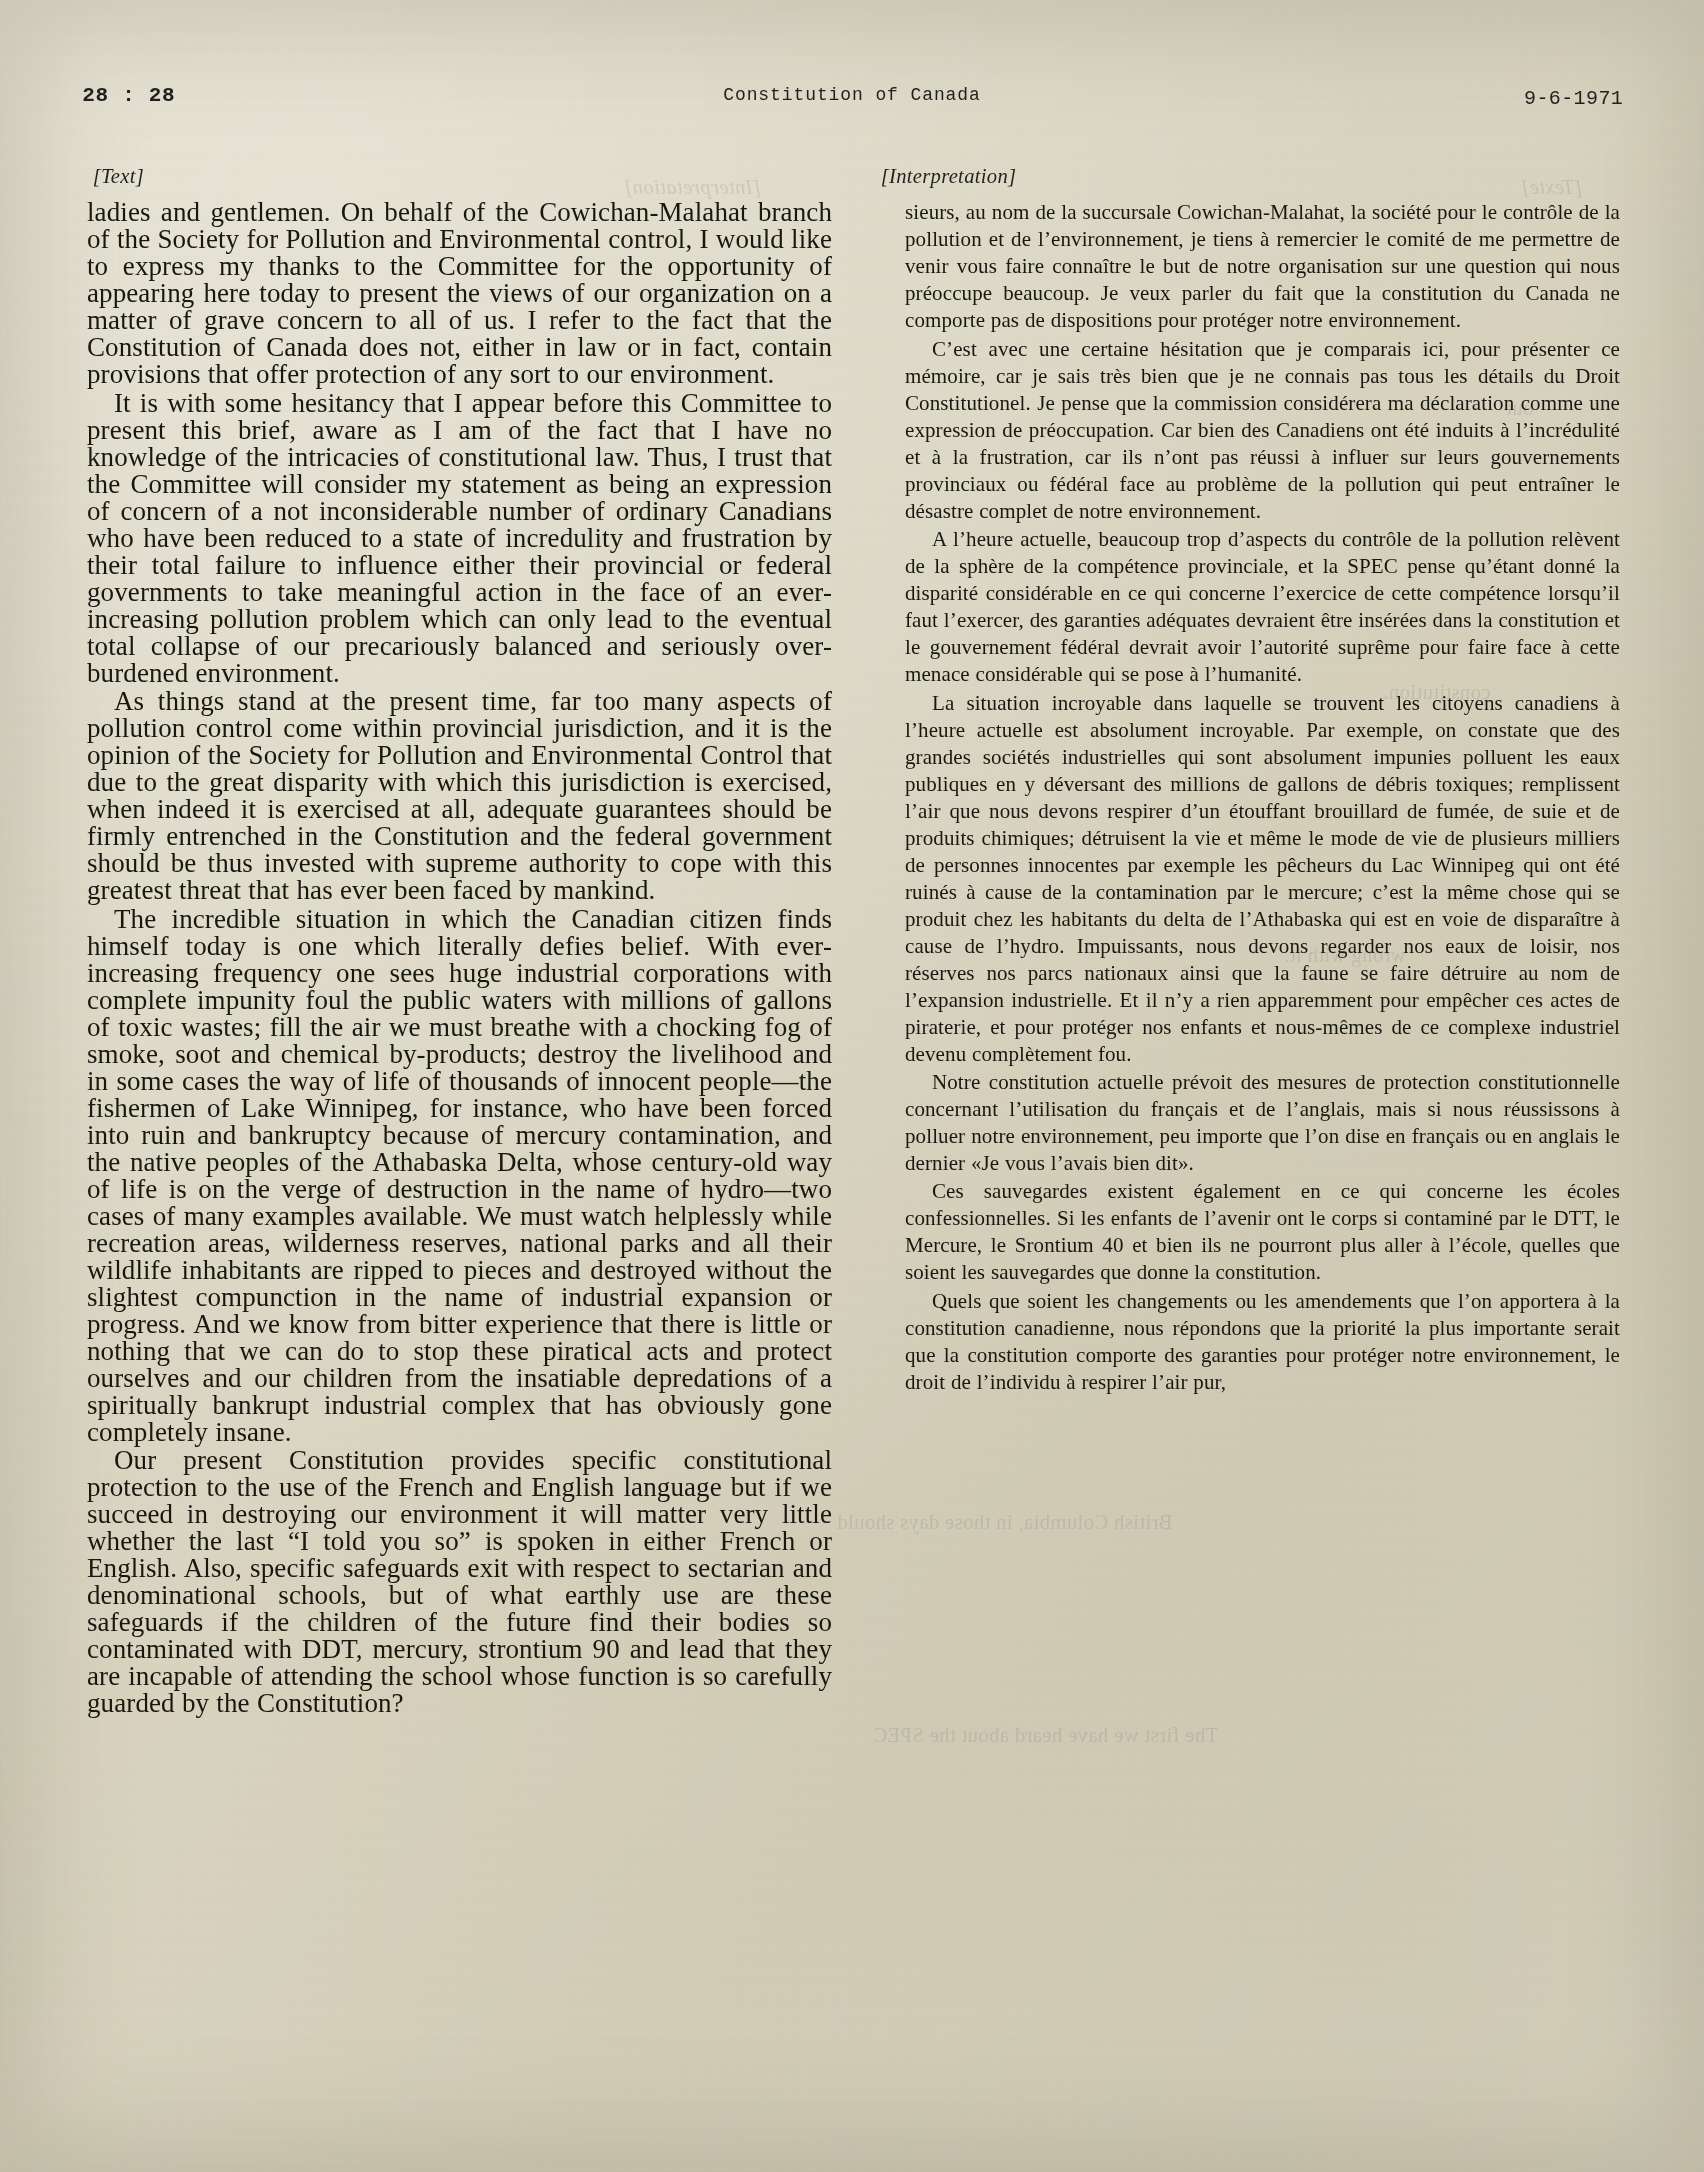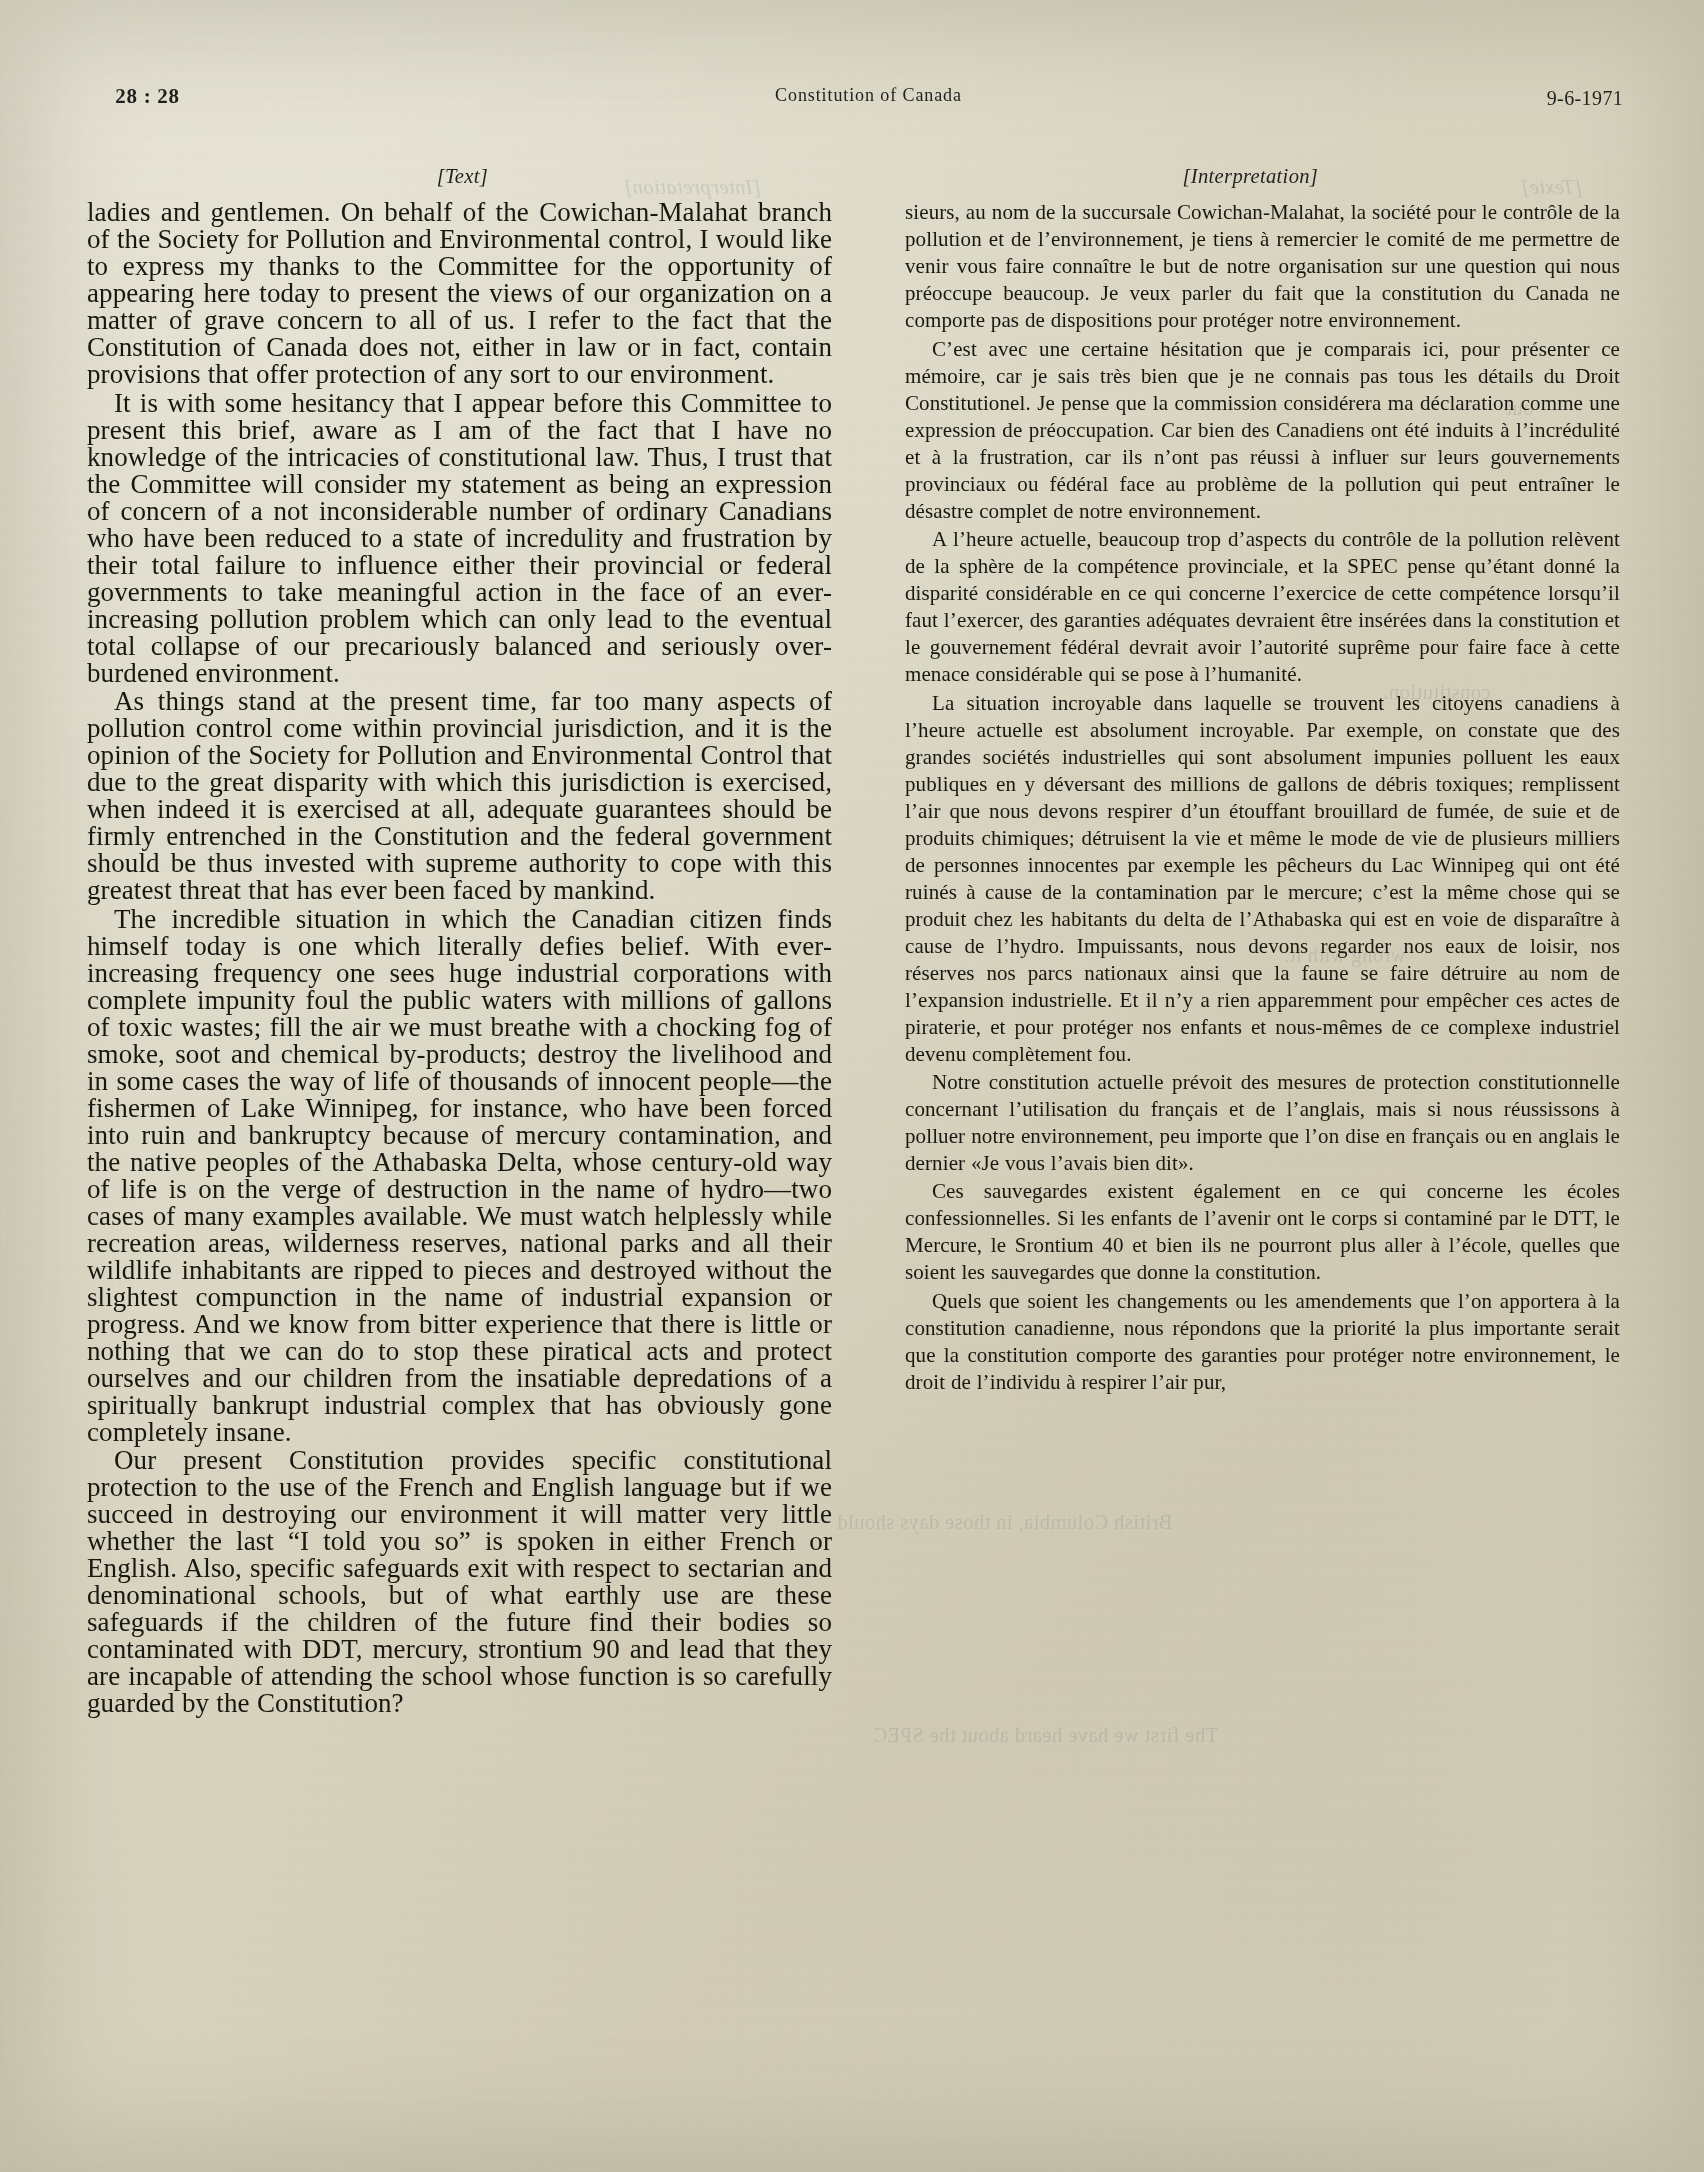--- a/index.html
+++ b/index.html
@@ -42,22 +42,21 @@
   .running-head {
     position: absolute;
     top: 84px;
     left: 78px;
     right: 78px;
     height: 35px;
   }
   .rh-left, .rh-right, .rh-center {
     position: absolute;
     color: #1d1e1c;
-    font-family: Liberation Serif, serif;
-    margin-left: 33px;
+    font-family: Liberation Mono, monospace;
   }
   .rh-left {
     left: 4.3px;
     top: 0;
     font-size: 21px;
     font-weight: bold;
     letter-spacing: 0.7px;
   }
   .rh-center {
     left: 0;
@@ -85,21 +84,20 @@
   }
   .col {
     width: 745px;
   }
   .col-head {
     font-size: 20.6px;
     font-style: italic;
     color: #1f201d;
     margin: 0 0 11.4px 5.7px;
     letter-spacing: 0.3px;
-    text-align: center;
   }
   .col p {
     margin: 0 0 1.4px 0;
     font-size: 21px;
     line-height: 27px;
     color: #16170f;
     text-align: justify;
     text-justify: inter-word;
     letter-spacing: 0.1px;
     word-spacing: 0.4px;

